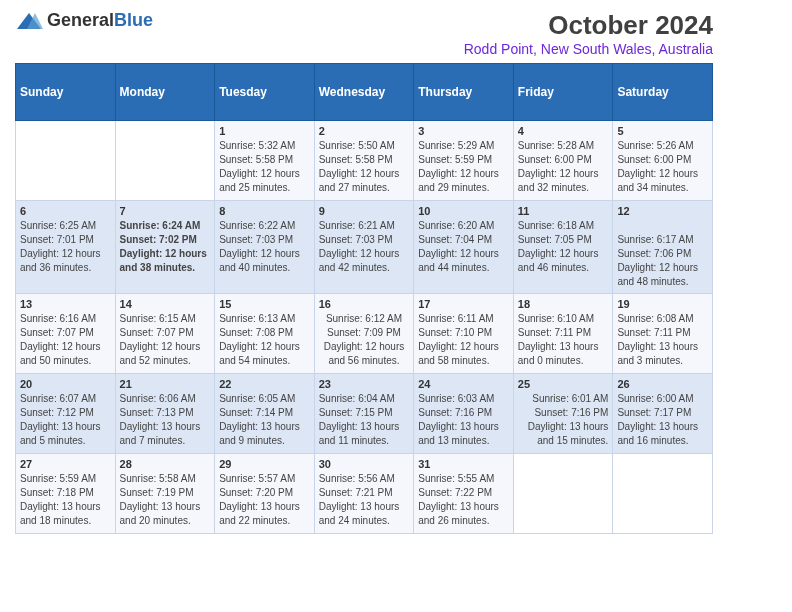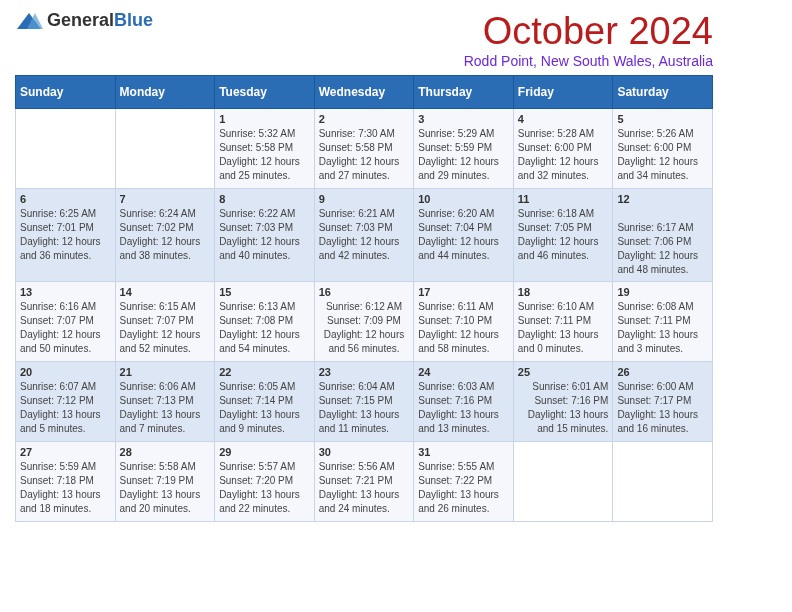--- a/index.html
+++ b/index.html
@@ -27,39 +27,39 @@
       gap: 4px;
     }
     .logo-icon {
       width: 28px;
       height: 20px;
     }
     .title-block {
       text-align: right;
     }
     .month-title {
-      font-size: 38px;
-      font-weight: normal;
-      color: #b91c1c;
+      font-size: 26px;
+      font-weight: bold;
+      color: #404040;
     }
     .location-title {
       font-size: 14px;
       color: #6d28d9;
     }
     table {
       width: 100%;
       border-collapse: collapse;
       table-layout: fixed;
     }
     thead tr {
       background-color: #2a6db5;
       color: #fff;
     }
     thead th {
-      padding: 9px 4px;
+      padding: 21px 4px;
       font-size: 12px;
       font-weight: bold;
       text-align: left;
       border: 1px solid #1a5a9a;
     }
     tbody tr {
       vertical-align: top;
     }
     tbody tr:nth-child(odd) {
       background-color: #f5f7fc;
@@ -128,21 +128,21 @@
           <td class="empty-cell" style="background: rgb(255, 255, 255);"></td>
           <td>
             <span class="day-number">1</span>
             <div class="day-info" style="white-space: pre-line;">Sunrise: 5:32 AM
 Sunset: 5:58 PM
 Daylight: 12 hours
 and 25 minutes.</div>
           </td>
           <td>
             <span class="day-number">2</span>
-            <div class="day-info" style="white-space: pre-line;">Sunrise: 7:30 AM
+            <div class="day-info" style="white-space: pre-line;">Sunrise: 5:50 AM
 Sunset: 5:58 PM
 Daylight: 12 hours
 and 27 minutes.</div>
           </td>
           <td>
             <span class="day-number">3</span>
             <div class="day-info" style="white-space: pre-line;">Sunrise: 5:29 AM
 Sunset: 5:59 PM
 Daylight: 12 hours
 and 29 minutes.</div>
@@ -165,21 +165,21 @@
         <tr>
           <td>
             <span class="day-number">6</span>
             <div class="day-info" style="white-space: pre-line;">Sunrise: 6:25 AM
 Sunset: 7:01 PM
 Daylight: 12 hours
 and 36 minutes.</div>
           </td>
           <td>
             <span class="day-number">7</span>
-            <div class="day-info" style="white-space: pre-line;">Sunrise: 6:24 AM
+            <div class="day-info" style="white-space: pre-line; font-weight: bold;">Sunrise: 6:24 AM
 Sunset: 7:02 PM
 Daylight: 12 hours
 and 38 minutes.</div>
           </td>
           <td>
             <span class="day-number">8</span>
             <div class="day-info" style="white-space: pre-line;">Sunrise: 6:22 AM
 Sunset: 7:03 PM
 Daylight: 12 hours
 and 40 minutes.</div>

